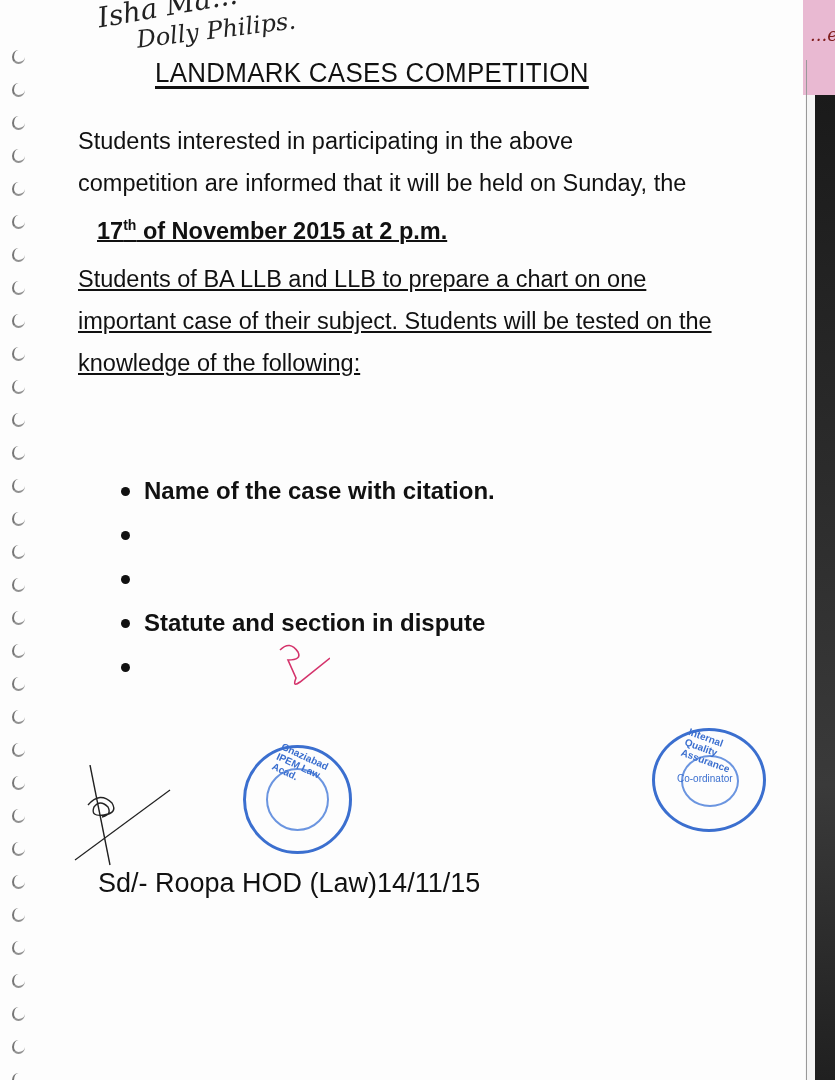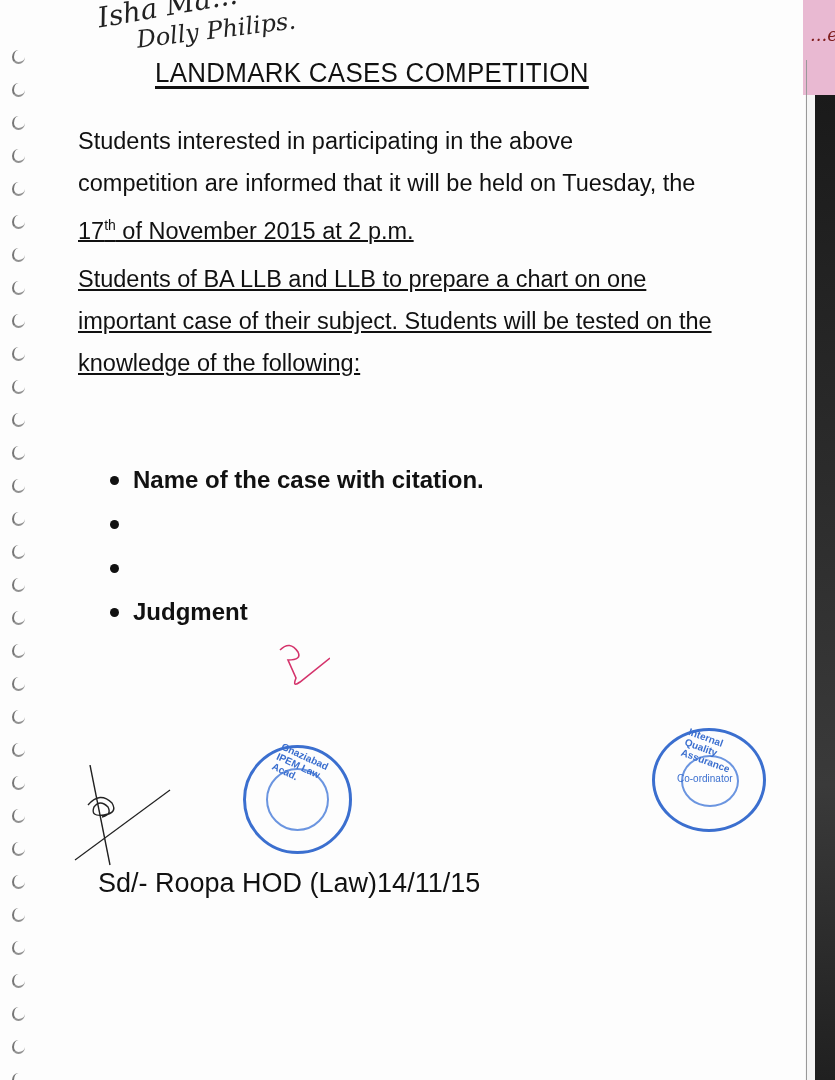--- a/index.html
+++ b/index.html
@@ -23,24 +23,24 @@
   .handwriting { position: absolute; font-family: "DejaVu Serif", serif; font-style: italic; color: #222; }
   .hw1 { left: 95px; top: 2px; font-size: 28px; transform: rotate(-10deg); transform-origin: left top; }
   .hw2 { left: 135px; top: 26px; font-size: 24px; transform: rotate(-7deg); transform-origin: left top; }
 
   .title { position: absolute; left: 155px; top: 58px; font-size: 27px; font-weight: normal; letter-spacing: 0.3px;
     text-decoration: underline; text-decoration-thickness: 3px; text-underline-offset: 4px; transform: scaleX(0.96); transform-origin: left; }
 
   .para { position: absolute; left: 78px; font-size: 23.5px; line-height: 42px; }
   .para1 { top: 120px; width: 620px; }
   .para2 { top: 258px; width: 660px; text-decoration: underline; }
-  .bold-u { font-weight: normal; text-decoration: underline; text-decoration-thickness: 2px; }
+  .bold-u { font-weight: bold; text-decoration: underline; text-decoration-thickness: 2px; margin-left: 19px; }
   sup { font-size: 14px; }
 
-  .bullets { position: absolute; left: 110px; top: 458px; list-style: none; margin: 0; padding: 0; }
+  .bullets { position: absolute; left: 110px; top: 458px; list-style: none; margin: 11px; padding: 0; }
   .bullets li { font-size: 24px; font-weight: bold; height: 44px; line-height: 44px; display: flex; align-items: center; }
   .bullet-dot { display: inline-block; width: 9px; height: 9px; border-radius: 50%; background: #111; margin-right: 14px; }
 
   .pink-mark { position: absolute; left: 270px; top: 640px; }
   .stamp { position: absolute; border: 3px solid #3b6fcf; border-radius: 50%; color: #3b6fcf; }
   .stamp-inner { position: absolute; border: 2px solid #6b95e0; border-radius: 50%; }
   .stamp1 { left: 243px; top: 745px; width: 103px; height: 103px; }
   .stamp1 .stamp-inner { left: 20px; top: 20px; width: 59px; height: 59px; }
   .stamp2 { left: 652px; top: 728px; width: 108px; height: 98px; }
   .stamp2 .stamp-inner { left: 26px; top: 24px; width: 54px; height: 48px; }
@@ -96,39 +96,42 @@
   <div class="hole"></div>
   <div class="hole"></div>
 </div>
 
 <div class="handwriting hw1">Isha Ma...</div>
 <div class="handwriting hw2">Dolly Philips.</div>
 
 <div class="title">LANDMARK CASES  COMPETITION</div>
 
 <div class="para para1">
-  <span>Students interested in participating in the above competition are informed that it will be held on Tuesday, the </span><span class="bold-u"><span>17</span><sup>th</sup><span> of November 2015 at 2 p.m.</span></span>
+  <span>Students interested in participating in the above competition are informed that it will be held on Sunday, the </span><span class="bold-u"><span>17</span><sup>th</sup><span> of November 2015 at 2 p.m.</span></span>
 </div>
 
 <div class="para para2">Students of BA LLB and LLB to prepare a chart on one important case of their subject. Students will be tested on the knowledge of the following:</div>
 
 <ul class="bullets">
   <li>
       <span class="bullet-dot"></span>
       <span>Name of the case with citation.</span>
     </li>
   <li>
       <span class="bullet-dot"></span>
     </li>
   <li>
       <span class="bullet-dot"></span>
     </li>
   <li>
       <span class="bullet-dot"></span>
-      <span>Judgment</span>
+      <span>Statute and section in dispute</span>
+    </li>
+  <li>
+      <span class="bullet-dot"></span>
     </li>
 </ul>
 
 <svg class="pink-mark" width="60" height="60">
   <path d="M10 10 q10 -10 18 2 q4 8 -10 8 l8 18 q-4 10 4 4 l30 -24" stroke="#d4336b" stroke-width="1.6" fill="none"></path>
 </svg>
 
 <svg class="signature" width="110" height="110">
   <path d="M20 0 L40 100" stroke="#222" stroke-width="1.4" fill="none"></path>
   <path d="M5 95 L100 25" stroke="#222" stroke-width="1.2" fill="none"></path>

